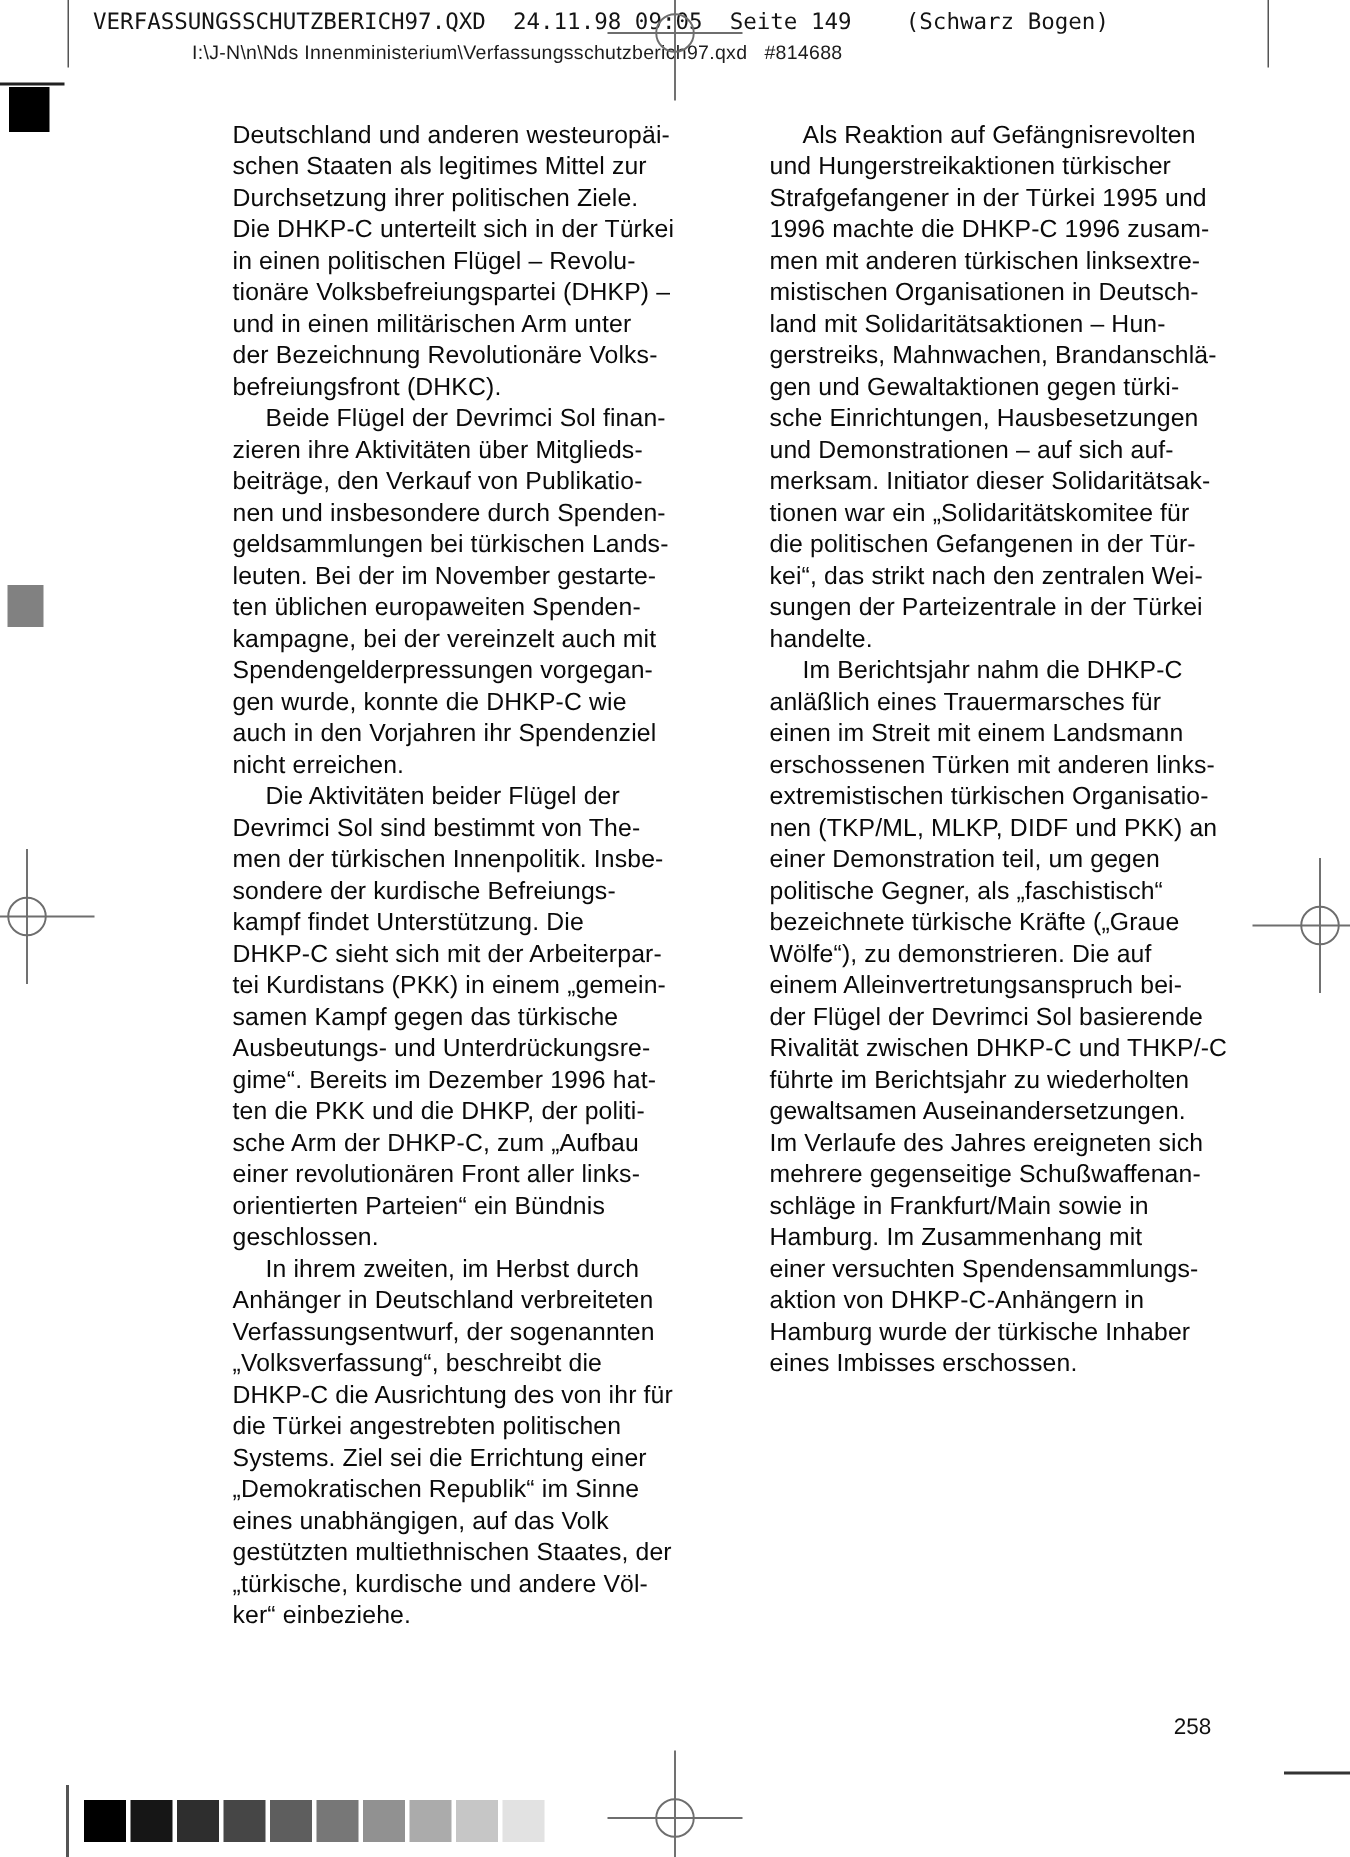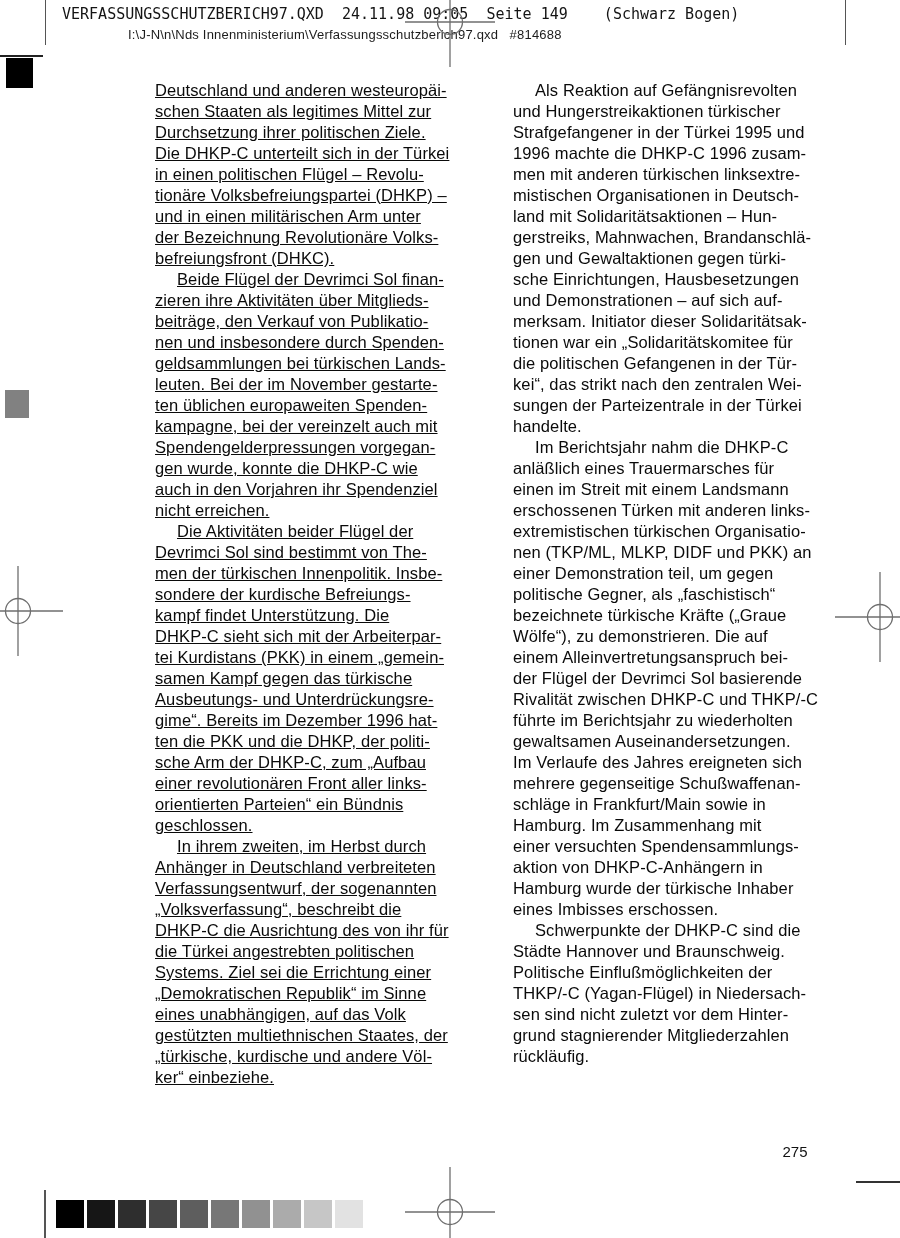--- a/index.html
+++ b/index.html
@@ -6,21 +6,21 @@
   .page{position:relative;width:900px;height:1238px;background:#fff;overflow:hidden;
         font-family:"Liberation Sans",sans-serif;color:#0a0a0a;}
   
   .header-line1{position:absolute;left:62px;top:5px;white-space:pre;
         font-family:"DejaVu Sans Mono",monospace;font-size:15px;color:#141414;}
   .header-line2{position:absolute;left:128px;top:27px;white-space:pre;
         font-size:13px;letter-spacing:.2px;color:#1c1c1c;}
   
   .col{position:absolute;top:80px;font-size:16.5px;line-height:21px;
        white-space:pre-line;letter-spacing:.1px;}
-  .col-left{left:155px;width:322px;text-decoration:underline;}
+  .col-left{left:155px;width:322px;}
   .col-right{left:489px;width:344px;margin-left:24px;}
   .para{margin:0;}
   .para.indent{text-indent:22px;}
   .page-number{position:absolute;left:778px;top:1143px;width:34px;text-align:center;
        font-size:15px;color:#111;}
   
   .vline,.hline,.sq{position:absolute;}
   .regmark{position:absolute;width:100px;height:100px;}
   .gs-bar{position:absolute;left:56px;top:1200px;display:flex;gap:3px;}
   .gs-step{width:28px;height:28px;}
@@ -139,29 +139,23 @@
 Rivalität zwischen DHKP-C und THKP/-C
 führte im Berichtsjahr zu wiederholten
 gewaltsamen Auseinandersetzungen.
 Im Verlaufe des Jahres ereigneten sich
 mehrere gegenseitige Schußwaffenan-
 schläge in Frankfurt/Main sowie in
 Hamburg. Im Zusammenhang mit
 einer versuchten Spendensammlungs-
 aktion von DHKP-C-Anhängern in
 Hamburg wurde der türkische Inhaber
-eines Imbisses erschossen.</div><div class="para indent">Schwerpunkte der DHKP-C sind die
-Städte Hannover und Braunschweig.
-Politische Einflußmöglichkeiten der
-THKP/-C (Yagan-Flügel) in Niedersach-
-sen sind nicht zuletzt vor dem Hinter-
-grund stagnierender Mitgliederzahlen
-rückläufig.</div></div>
+eines Imbisses erschossen.</div></div>
 
-  <div class="page-number">275</div>
+  <div class="page-number">258</div>
 
   <div class="gs-bar" id="gs-bar">
       <div class="gs-step" style="background: rgb(0, 0, 0);"></div>
       <div class="gs-step" style="background: rgb(22, 22, 22);"></div>
       <div class="gs-step" style="background: rgb(46, 46, 46);"></div>
       <div class="gs-step" style="background: rgb(70, 70, 70);"></div>
       <div class="gs-step" style="background: rgb(94, 94, 94);"></div>
       <div class="gs-step" style="background: rgb(119, 119, 119);"></div>
       <div class="gs-step" style="background: rgb(145, 145, 145);"></div>
       <div class="gs-step" style="background: rgb(171, 171, 171);"></div>

